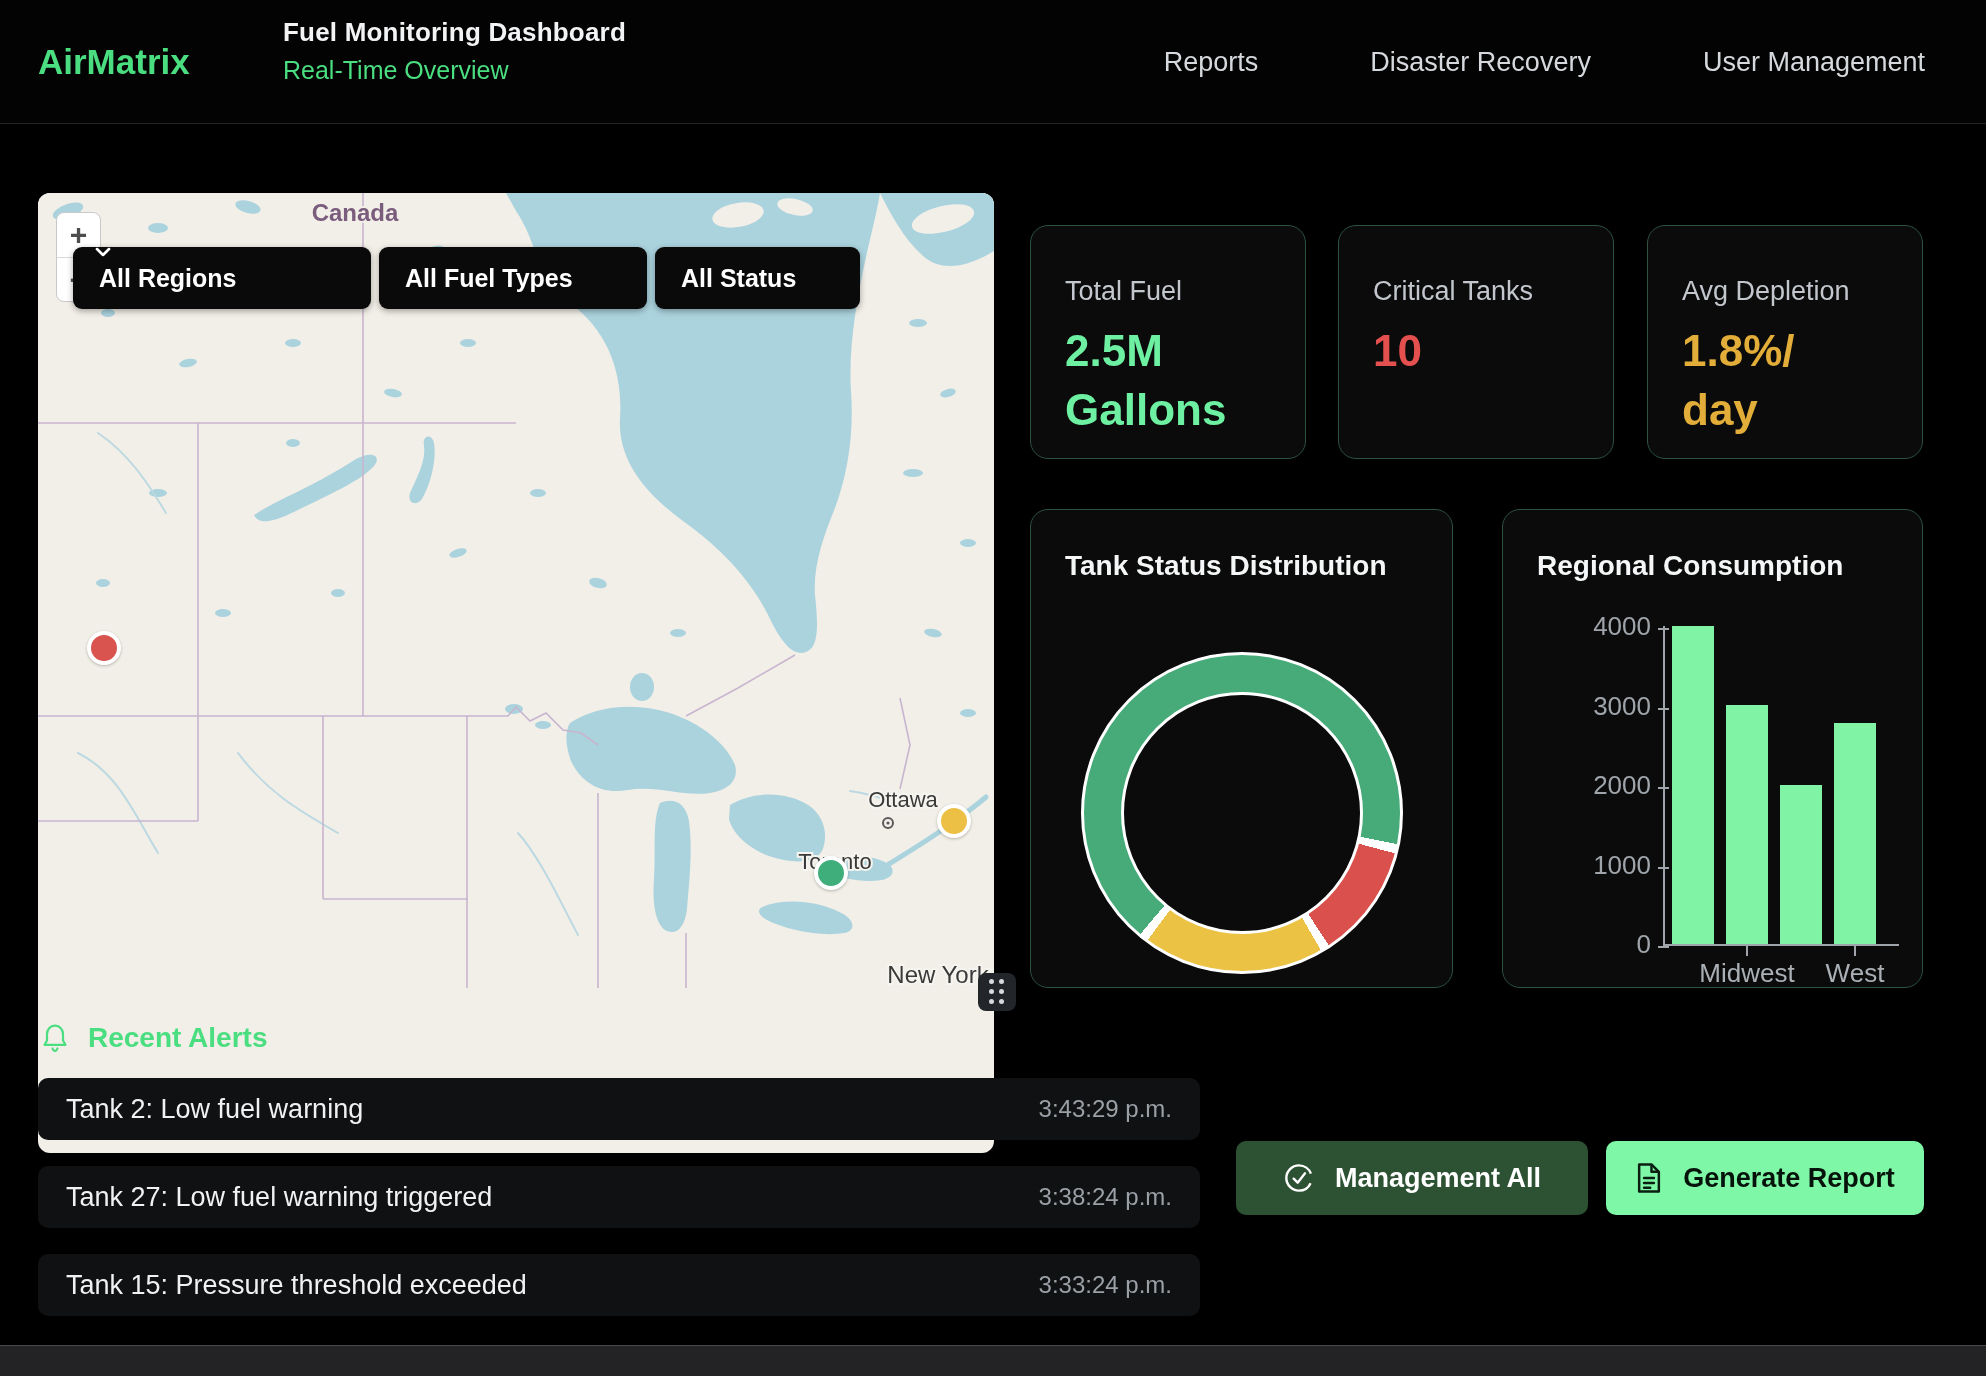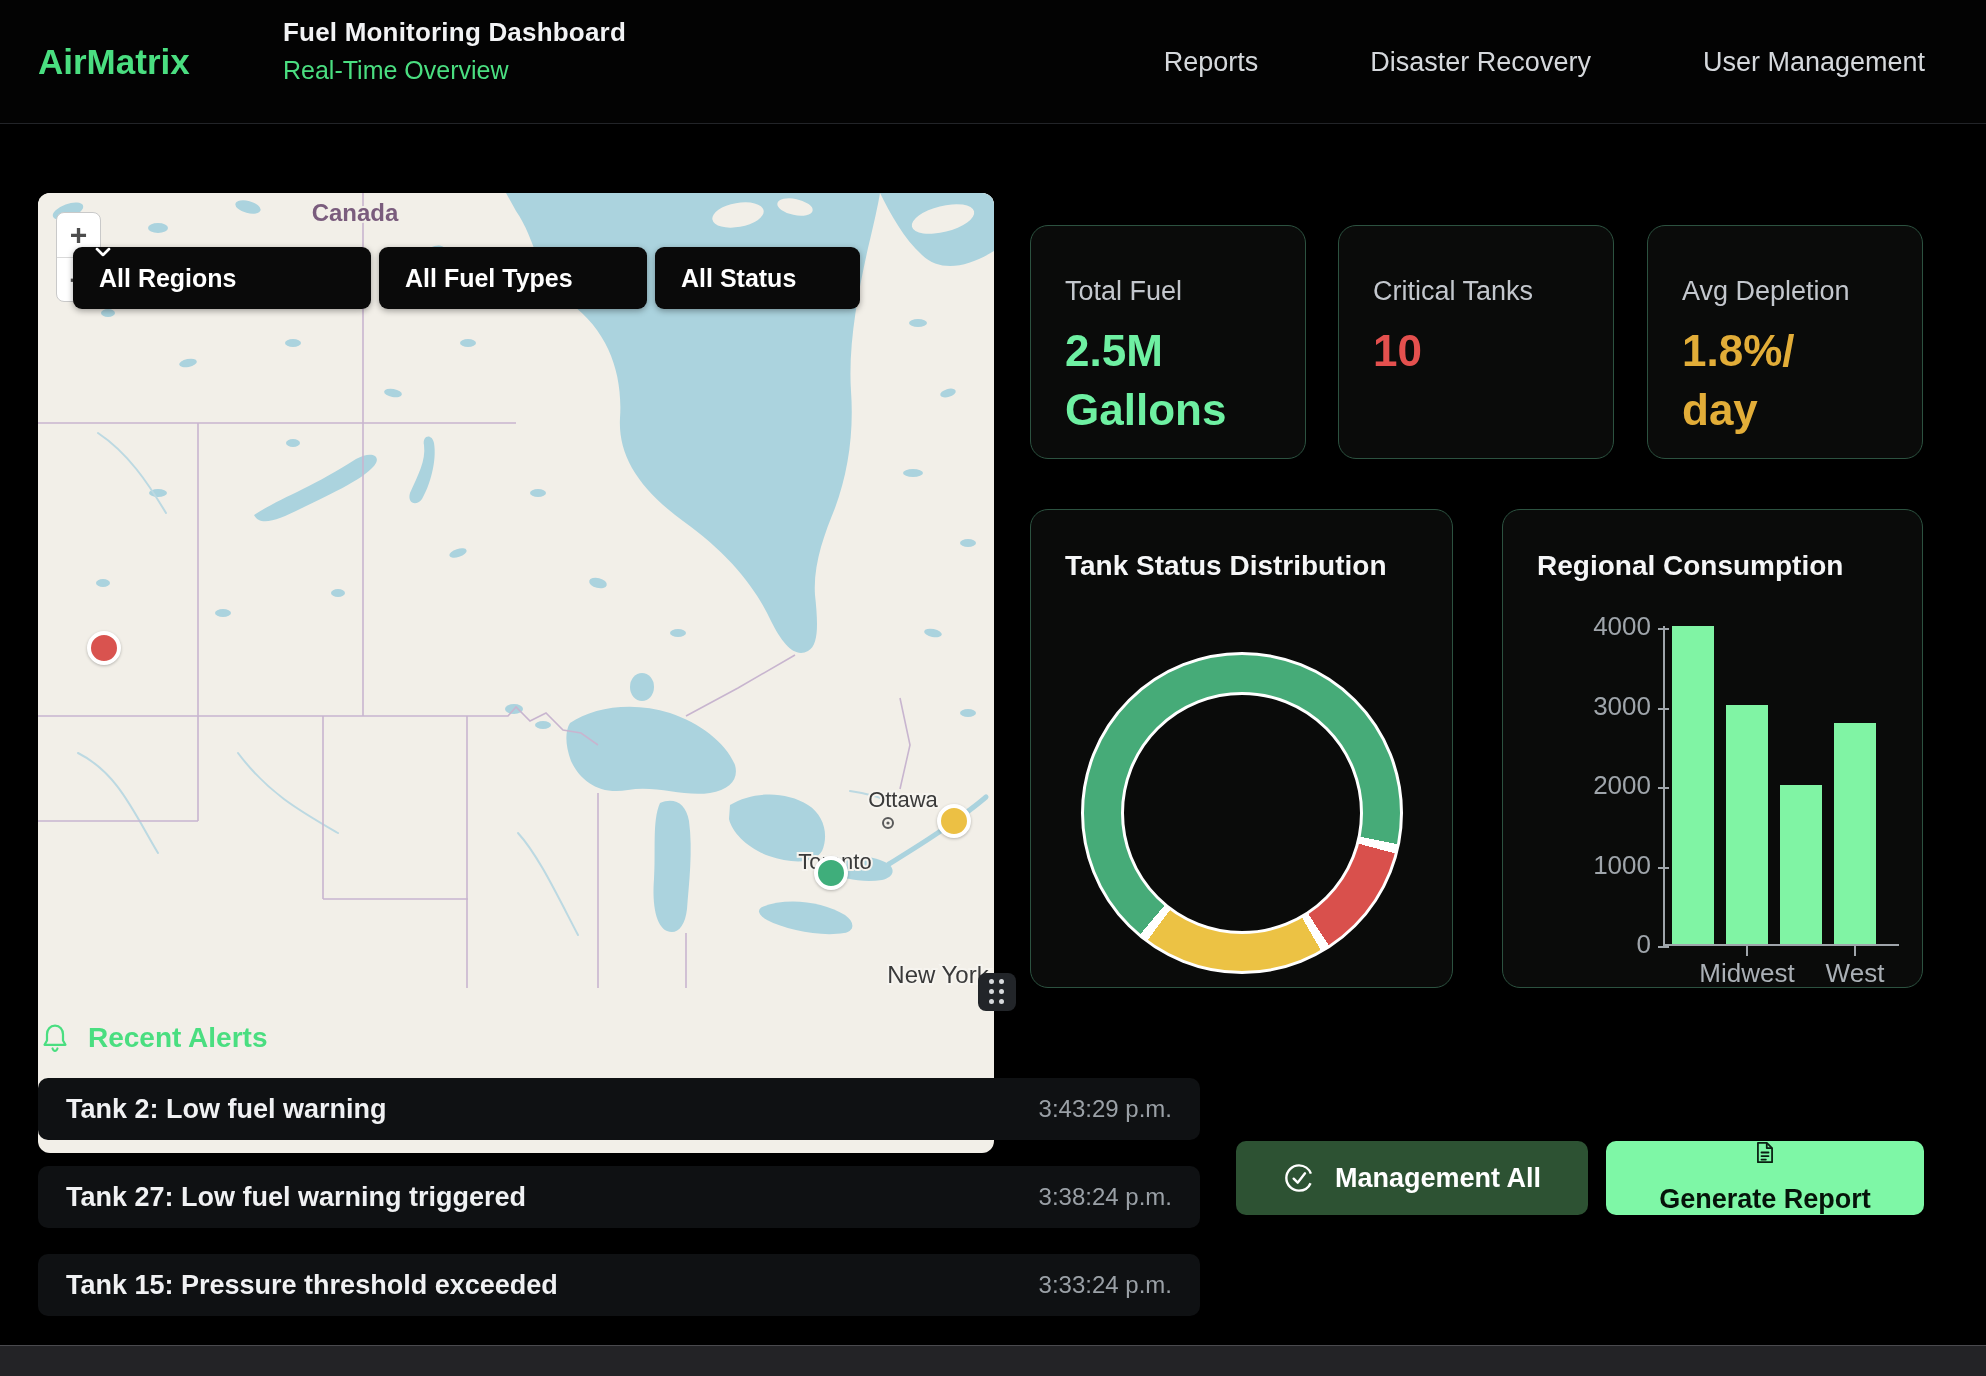--- a/index.html
+++ b/index.html
@@ -72,29 +72,29 @@
   .bars { position:absolute; left:162px; top:116px; width:234px; height:318px; }
   .bar { position:absolute; bottom:0; width:42px; background:#80f4a4; }
   .xtick { position:absolute; top:436px; width:2px; height:10px; background:#9fa5ab; }
   .xlabel { position:absolute; top:448px; width:160px; text-align:center; font-size:26px; color:#aab0b6; }
 
   
   .alerts-header { position:absolute; left:40px; top:1022px; display:flex; align-items:center; gap:18px; }
   .alerts-title { font-size:28px; font-weight:700; color:#4ade80; }
   .alert-row { position:absolute; left:38px; width:1162px; height:62px; background:#0f1113; border-radius:10px;
                display:flex; align-items:center; justify-content:space-between; padding:0 28px; cursor:pointer; }
-  .alert-text { font-size:27px; color:#f0f1f3;font-weight:bold; }
+  .alert-text { font-size:27px; color:#f0f1f3; }
   .alert-time { font-size:24px; color:#9aa0a6; }
   .row1 { top:1078px; } .row2 { top:1166px; } .row3 { top:1254px; }
 
   
   .btn { position:absolute; top:1141px; height:74px; border-radius:10px; display:flex; align-items:center;
          justify-content:center; gap:20px; font-size:27px; font-weight:700; cursor:pointer; border:none; }
   .btn-ack { left:1236px; width:352px; background:#2d5233; color:#fff; }
-  .btn-report { left:1606px; width:318px; background:#7ef7a6; color:#06130a;flex-direction:column; }
+  .btn-report { left:1606px; width:318px; background:#7ef7a6; color:#06130a; }
 
   
   .bottom-strip { position:absolute; left:0; top:1345px; width:1986px; height:31px;
                   background:#232326; border-top:1px solid #4a4a4e; }
 </style>
 </head>
 <body>
 
 <div class="header">
   <div class="logo">AirMatrix</div>

